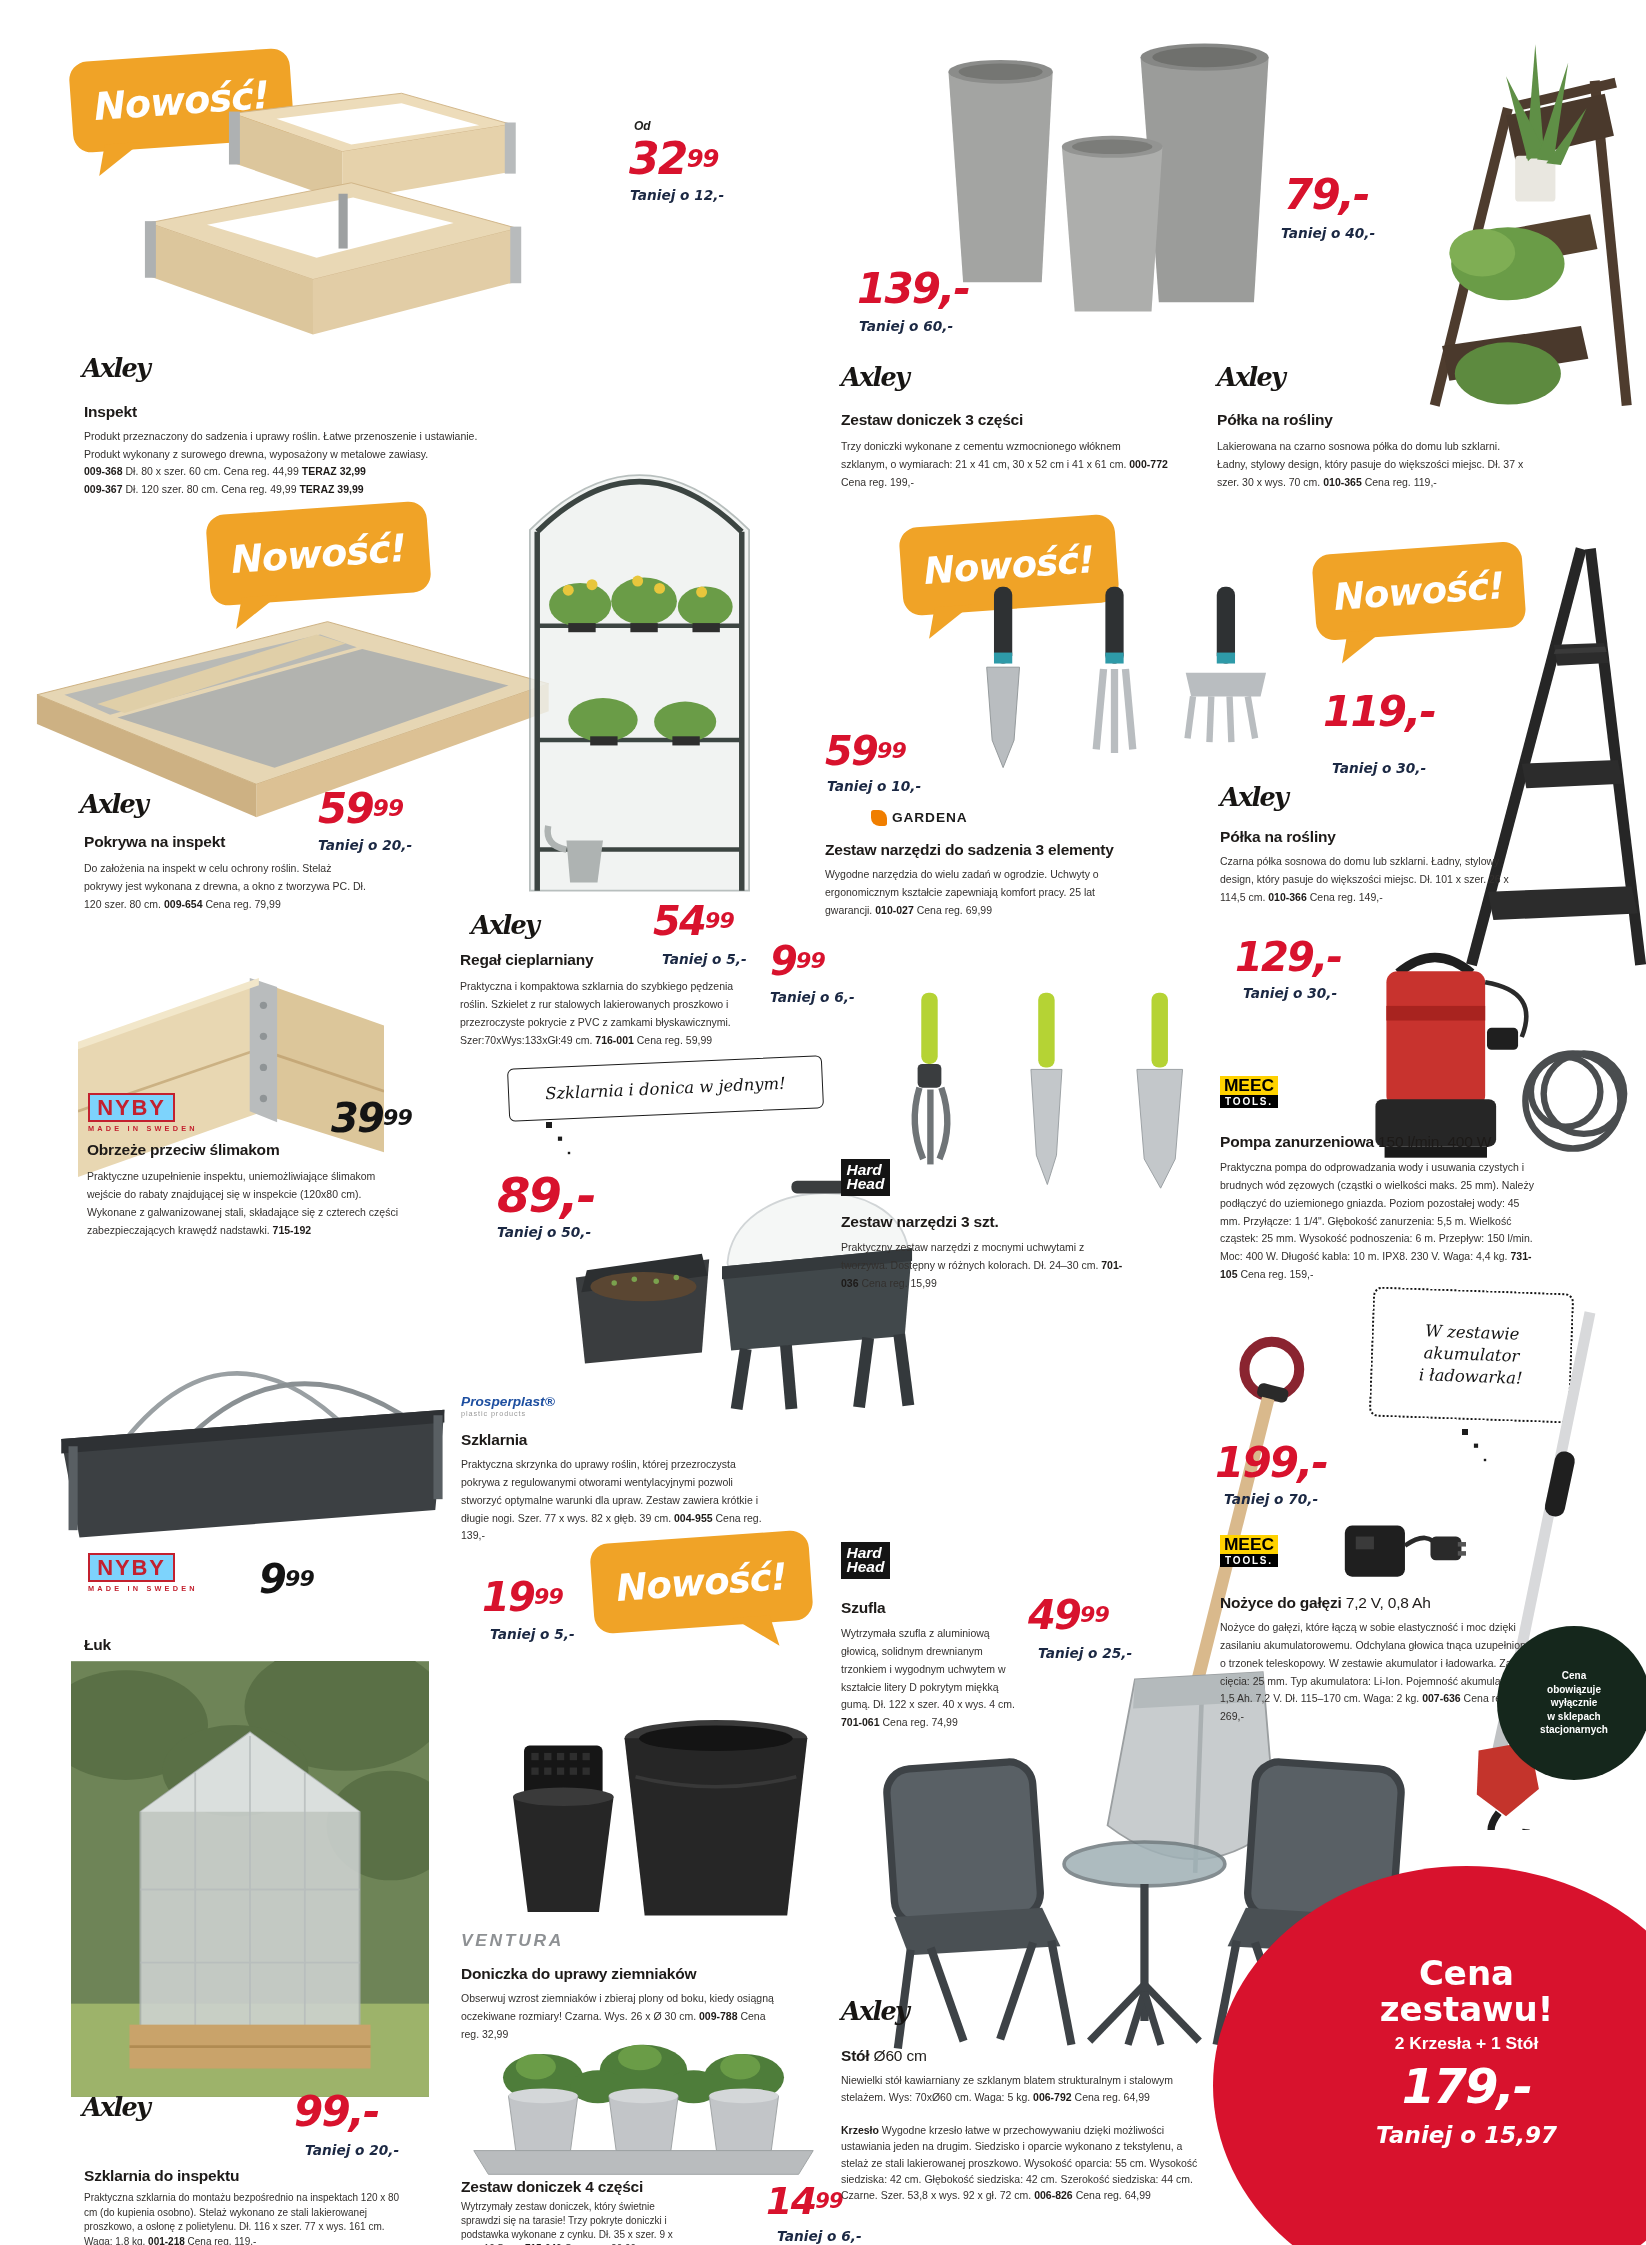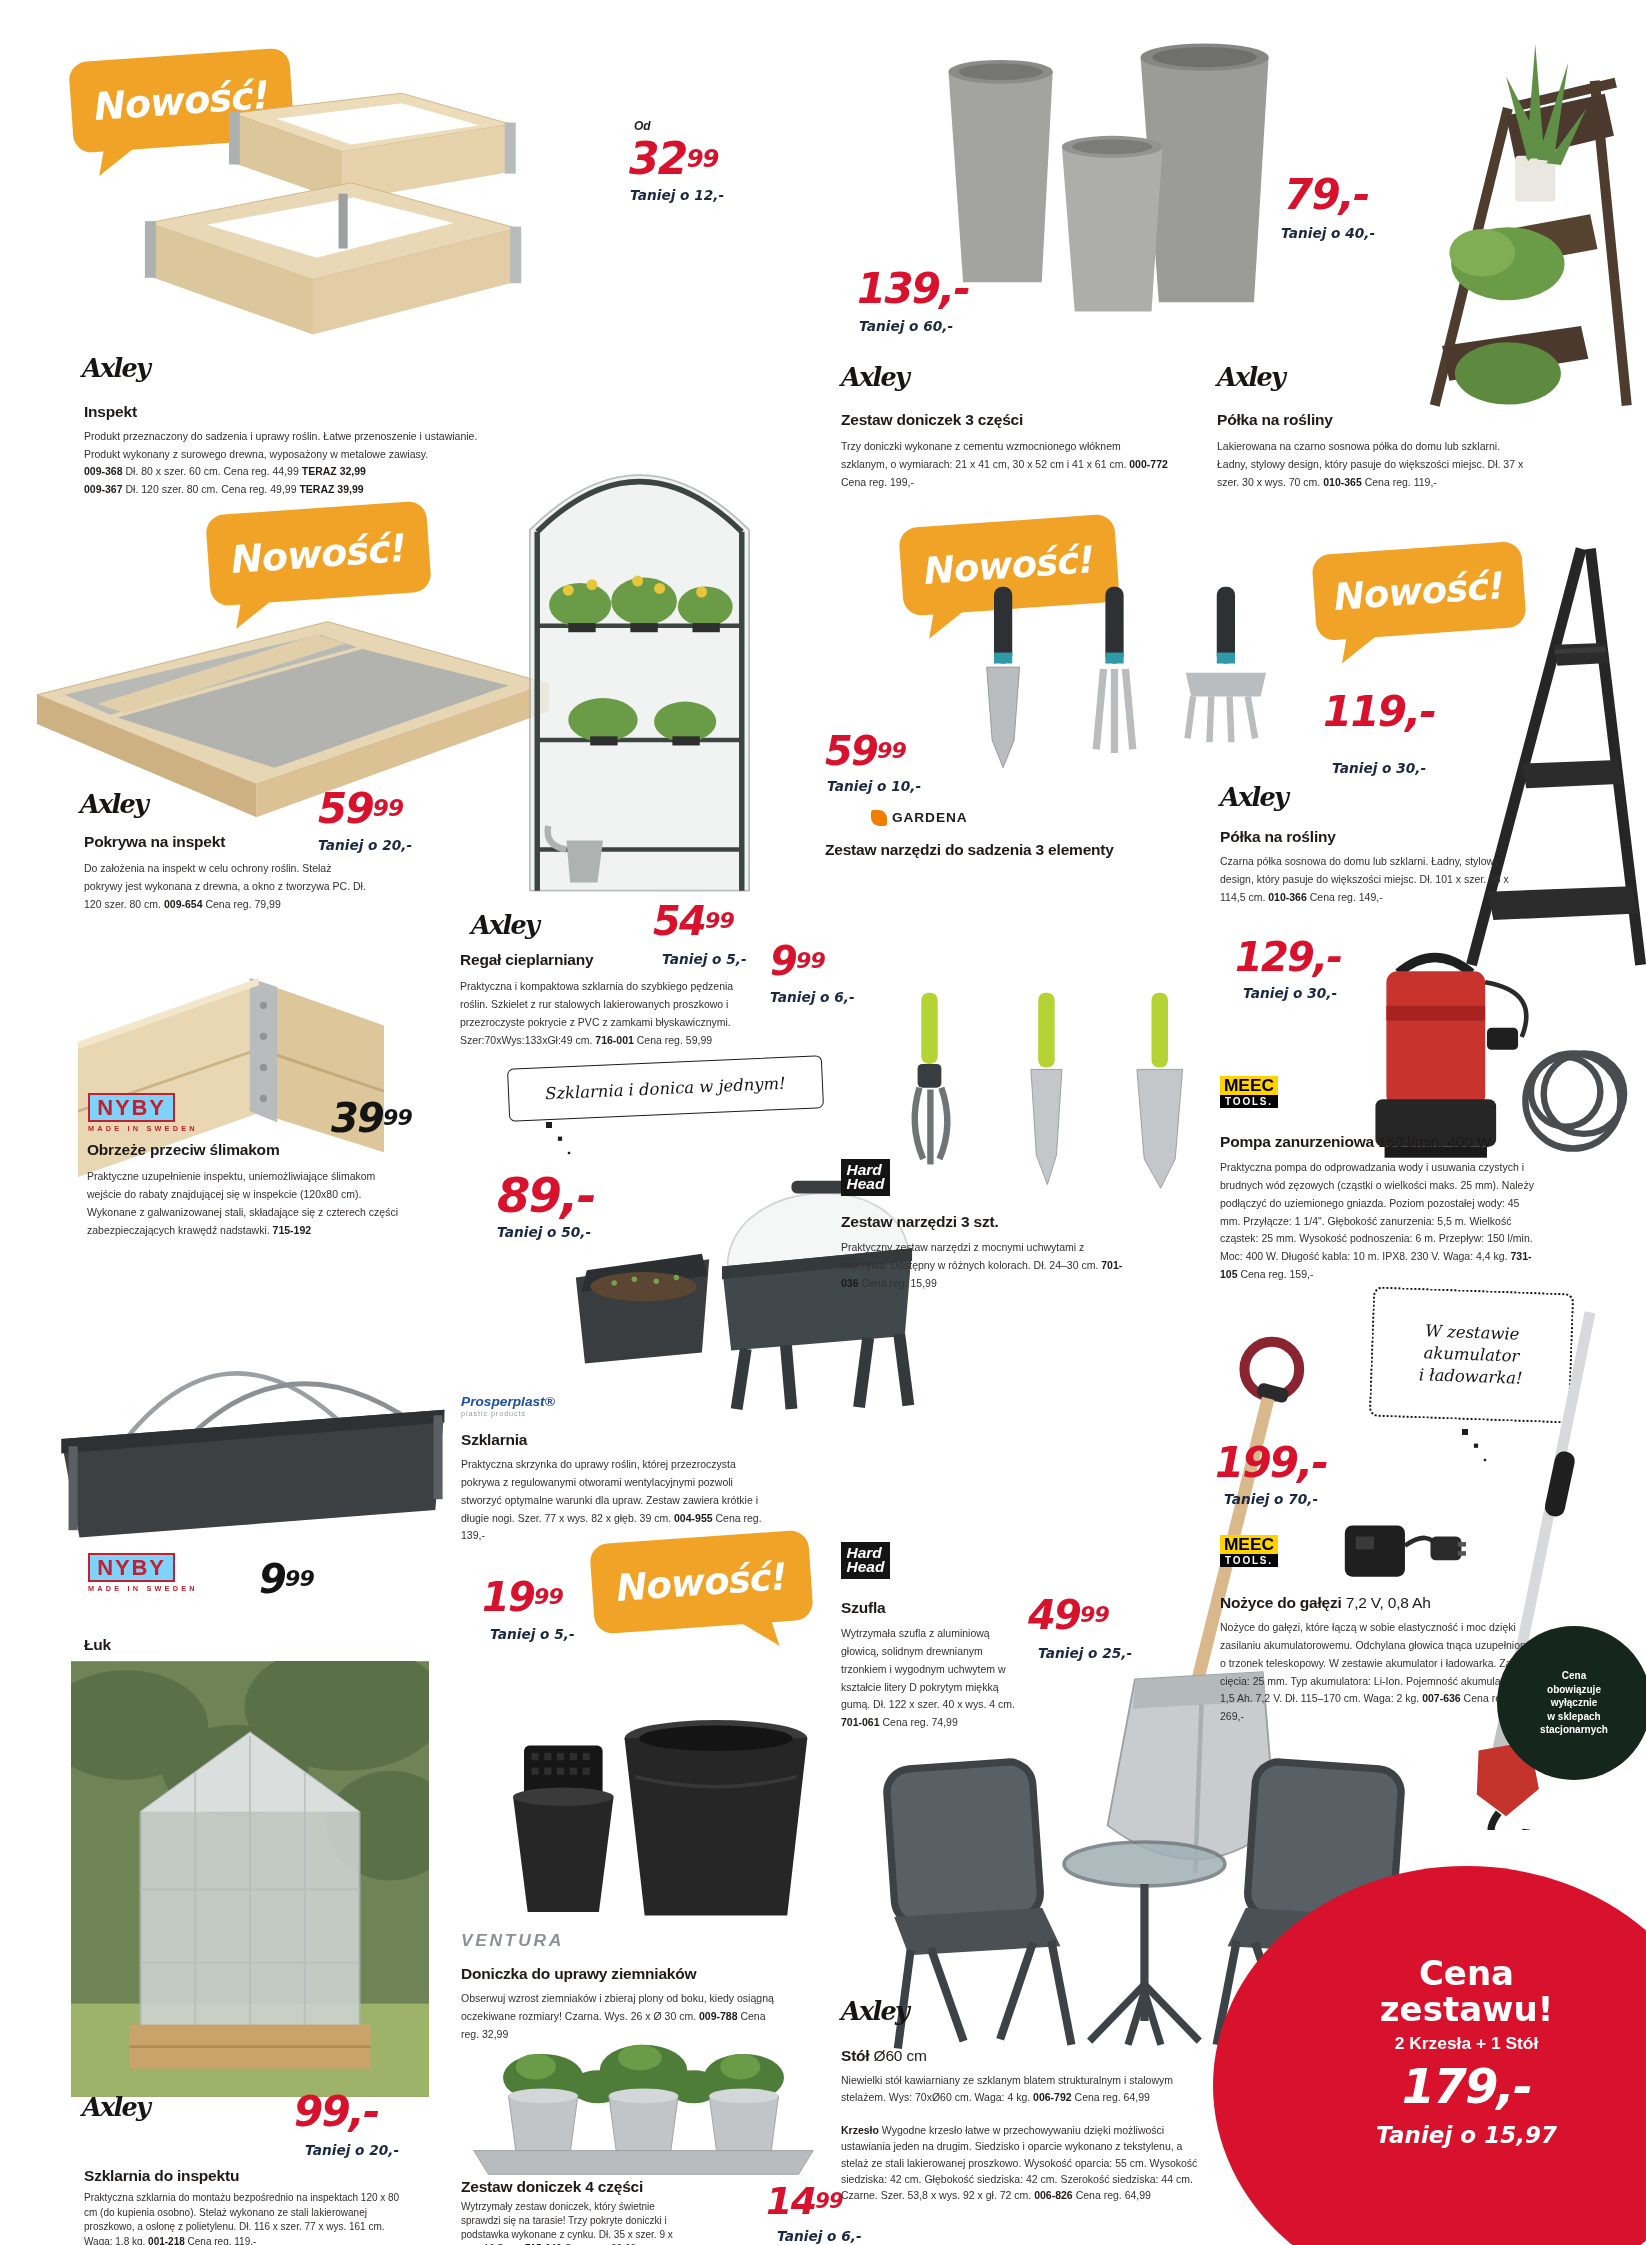--- a/index.html
+++ b/index.html
@@ -248,20 +248,23 @@
   </svg>
   <div class="abs price" style="left:825px;top:731px;font-size:40px;">
     <span>59</span><span class="sup">99</span>
   </div>
   <div class="abs taniej" style="left:827px;top:778px;">Taniej o 10,-</div>
   <div class="abs gardena" style="left:825px;top:810px;padding-left:46px;">
     <span class="g-icon"></span>
     <span class="g-text">GARDENA</span>
   </div>
   <div class="abs title" style="left:825px;top:841px;">Zestaw narzędzi do sadzenia 3 elementy</div>
+  <div class="abs desc" style="left:825px;top:866px;width:306px;">
+    <span>Wygodne narzędzia do wielu zadań w ogrodzie. Uchwyty o ergonomicznym kształcie zapewniają komfort pracy. 25 lat gwarancji. </span><b>010-027</b><span> Cena reg. 69,99</span>
+  </div>
 
   <div class="abs badge" style="left:1314px;top:548px;width:210px;height:86px;font-size:37px;">
       <span>Nowość!</span>
     </div>
   <svg class="abs" style="left:1444px;top:535px;" width="203" height="439" viewBox="0 0 222 480">
     <g stroke="#262626" stroke-width="12" fill="none">
       <line x1="150" y1="15" x2="30" y2="470"></line>
       <line x1="160" y1="15" x2="215" y2="470"></line>
     </g>
     <polygon points="120,120 175,118 180,140 124,143" fill="#2c2c2c"></polygon>
@@ -602,21 +605,21 @@
         <line x1="318" y1="268" x2="300" y2="326"></line>
         <line x1="318" y1="268" x2="336" y2="326"></line>
       </g>
     </g>
   </svg>
   <div class="abs axley" style="left:841px;top:1996px;">Axley</div>
   <div class="abs title" style="left:841px;top:2047px;">
     <span>Stół</span><span class="light"> Ø60 cm</span>
   </div>
   <div class="abs desc" style="left:841px;top:2072px;width:365px;line-height:1.6;">
-    <span>Niewielki stół kawiarniany ze szklanym blatem strukturalnym i stalowym stelażem. Wys: 70xØ60 cm. Waga: 4 kg. </span><b>006-792</b><span> Cena reg. 64,99</span>
+    <span>Niewielki stół kawiarniany ze szklanym blatem strukturalnym i stalowym stelażem. Wys: 70xØ60 cm. Waga: 5 kg. </span><b>006-792</b><span> Cena reg. 64,99</span>
   </div>
   <div class="abs desc" style="left:841px;top:2122px;width:365px;line-height:1.55;">
     <b>Krzesło</b><span> Wygodne krzesło łatwe w przechowywaniu dzięki możliwości ustawiania jeden na drugim. Siedzisko i oparcie wykonano z tekstylenu, a stelaż ze stali lakierowanej proszkowo. Wysokość oparcia: 55 cm. Wysokość siedziska: 42 cm. Głębokość siedziska: 42 cm. Szerokość siedziska: 44 cm. Czarne. Szer. 53,8 x wys. 92 x gł. 72 cm. </span><b>006-826</b><span> Cena reg. 64,99</span>
   </div>
 
   <div class="abs balloon" style="left:1213px;top:1866px;width:507px;height:439px;padding-top:90px;">
     <div class="b1">Cena</div>
     <div class="b1">zestawu!</div>
     <div class="b-sub">2 Krzesła + 1 Stół</div>
     <div class="b-price">179,-</div>

